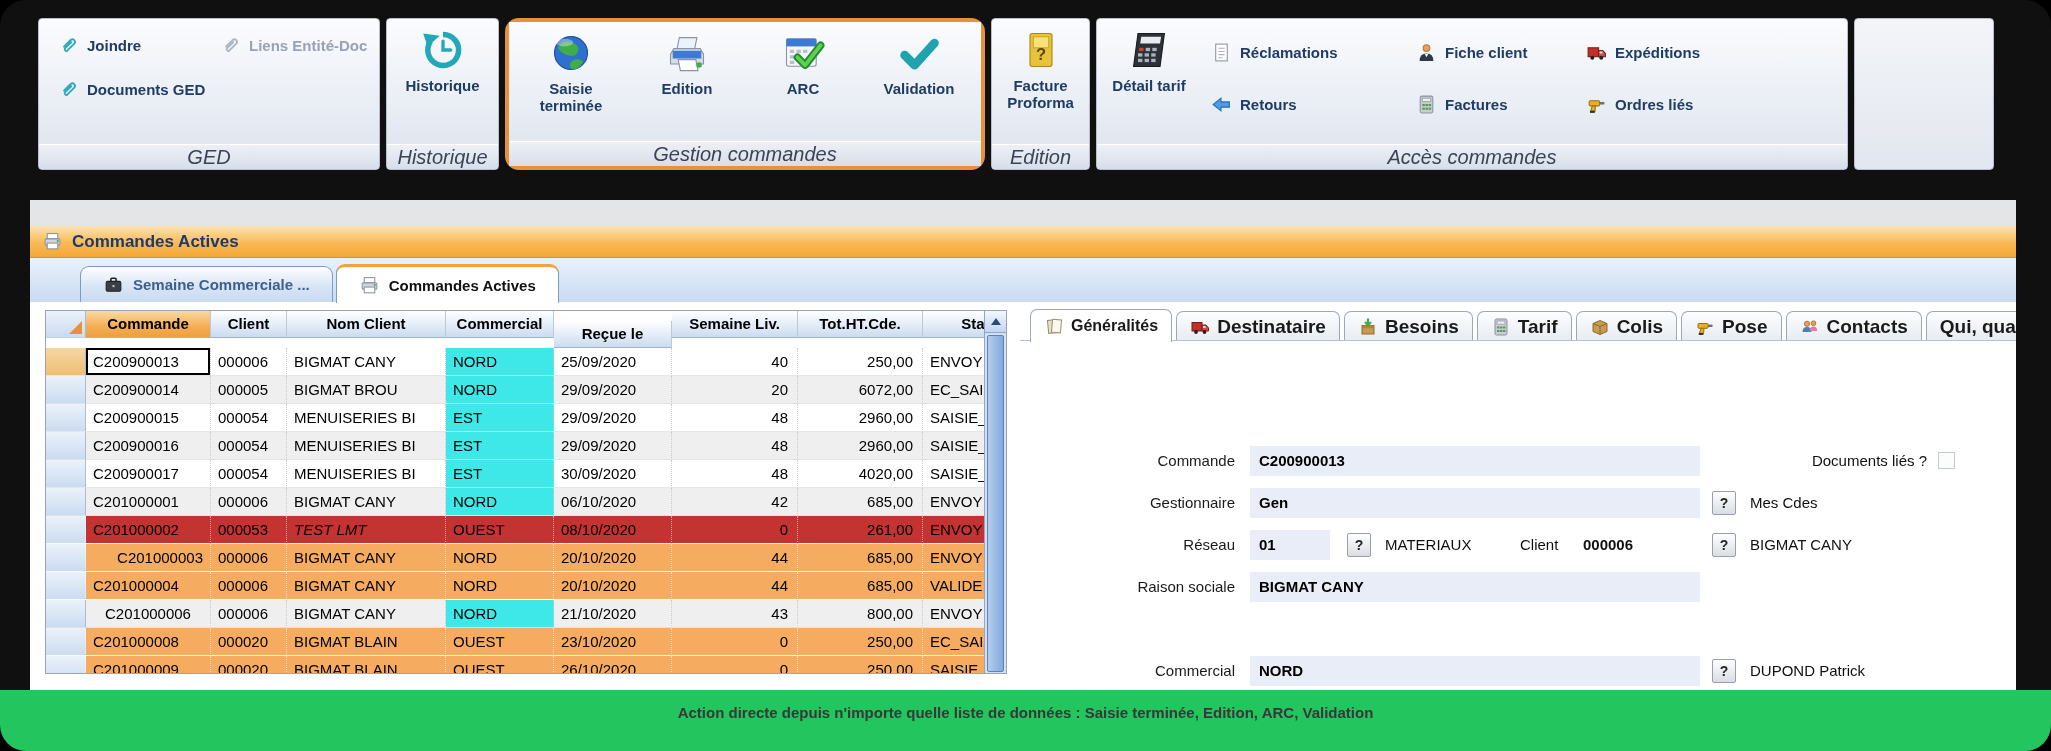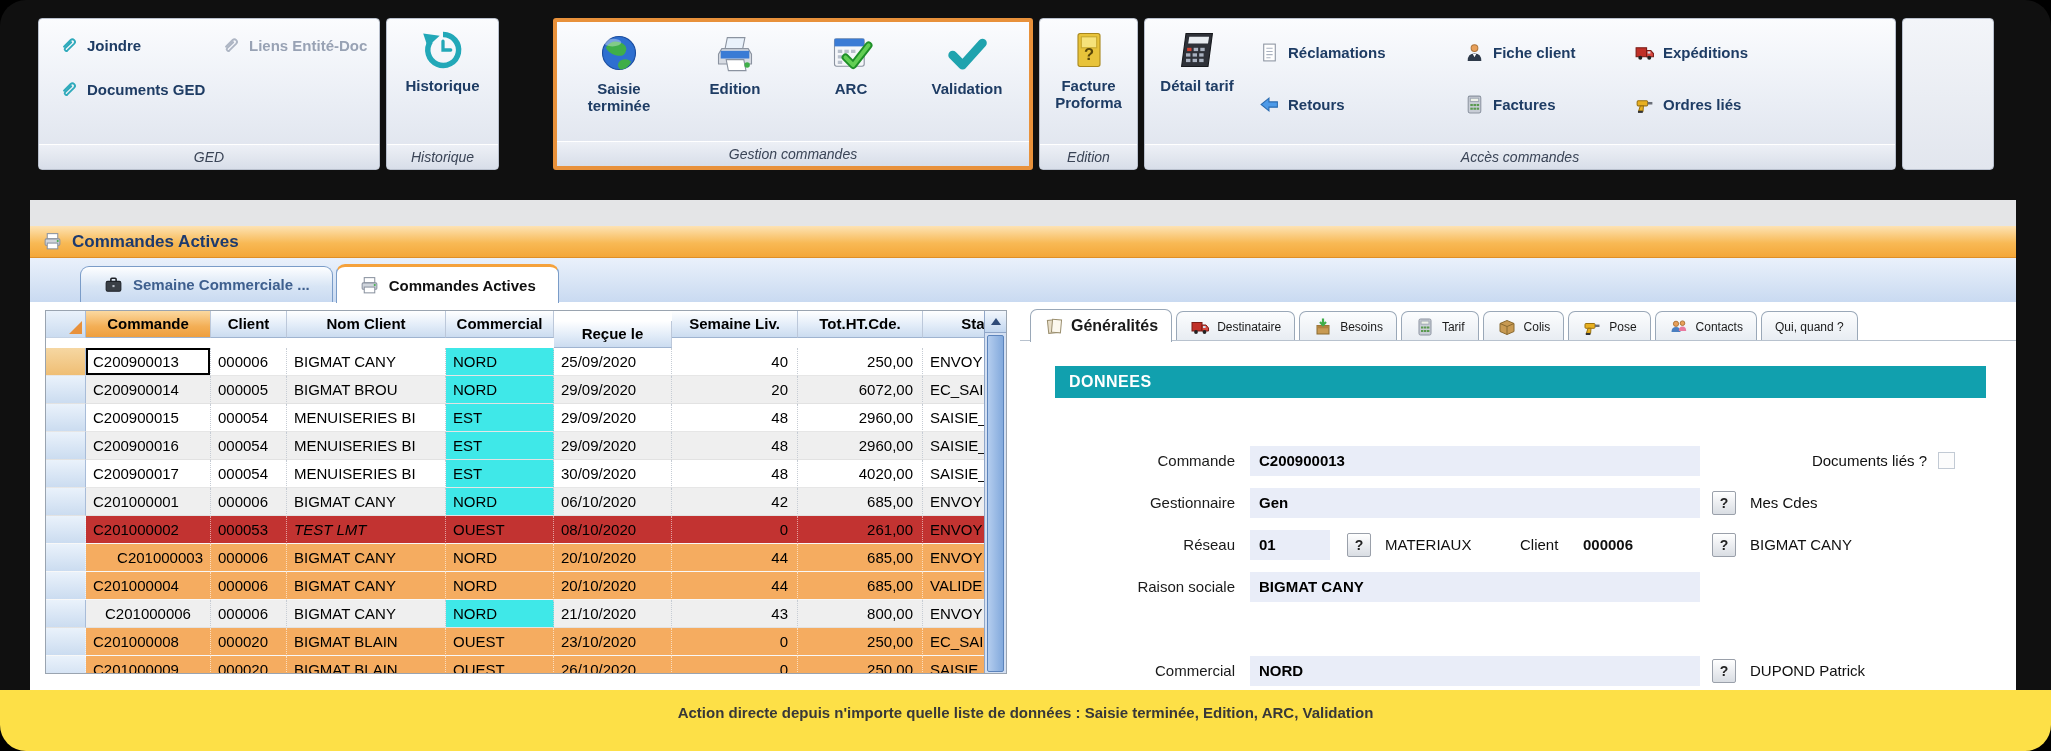--- a/index.html
+++ b/index.html
@@ -6,22 +6,22 @@
   *{box-sizing:border-box;font-family:"Liberation Sans",sans-serif;}
   .canvas{position:relative;width:2051px;height:751px;background:#101010;border-radius:26px;overflow:hidden;}
 
   
   .ribbon{position:absolute;top:18px;left:38px;width:1956px;height:152px;display:flex;gap:6px;align-items:stretch;}
   .rgroup{display:flex;flex-direction:column;background:linear-gradient(#FBFCFE,#EAEEF5 55%,#DDE2EC);border:1px solid #B9C0CD;border-radius:4px;overflow:hidden;}
   .rgroup.noborder{border:none;border-radius:0;height:100%;}
   .rg-content{flex:1;position:relative;}
   .rg-content.center{display:flex;align-items:flex-start;justify-content:center;}
   .rg-content.row{display:flex;justify-content:space-around;padding:0 4px;}
-  .rg-label{height:25px;line-height:24px;text-align:center;font-style:italic;font-size:14px;color:#3A4456;background:linear-gradient(#EDF0F6,#D8DEE9);border-top:1px solid #FFFFFF;}
-  .orange-wrap{border:4px solid var(--accent-orange);border-radius:3px;display:flex;margin-left:48px;}
+  .rg-label{height:25px;line-height:24px;text-align:center;font-style:italic;font-size:20px;color:#3A4456;background:linear-gradient(#EDF0F6,#D8DEE9);border-top:1px solid #FFFFFF;}
+  .orange-wrap{border:4px solid var(--accent-orange);border-radius:14px;display:flex;}
   .ritem{position:absolute;display:flex;align-items:center;gap:8px;cursor:default;}
   .ritem .rlabel{font-size:15px;font-weight:700;color:#1E3C64;white-space:nowrap;}
   .ritem.disabled .rlabel{color:#98A2B4;}
   .ritem.disabled .ricon{color:#AEB6C4;}
   .ricon{width:20px;height:20px;color:#2FAABB;display:inline-block;}
   .ricon svg,.bicon svg,.sicon svg,.dicon svg,.ticon svg,.dticon svg{width:100%;height:100%;display:block;}
   .bigbtn{width:110px;display:flex;flex-direction:column;align-items:center;padding-top:9px;gap:5px;cursor:default;}
   .bicon{width:44px;height:44px;}
   .blabel{font-size:15px;font-weight:700;color:#1E3C64;text-align:center;line-height:1.15;white-space:pre-line;}
   .acces{display:flex;padding-left:2px;}
@@ -63,39 +63,39 @@
   .gr-cell.num{text-align:right;padding-right:9px;}
   .gr-cell.focus{box-shadow:inset 0 0 0 2px #000;}
   .vscroll{position:absolute;top:0;right:0;width:22px;height:364px;background:#D4E0F2;border-left:1px solid #8FA6C8;z-index:5;}
   .vs-btn{height:22px;background:linear-gradient(#F2F7FD,#C2D6EF);border-bottom:1px solid #8FA6C8;display:flex;align-items:center;justify-content:center;}
   .tri-up{width:0;height:0;border-left:5px solid transparent;border-right:5px solid transparent;border-bottom:7px solid #2E4A78;}
   .vs-thumb{position:absolute;top:24px;bottom:3px;left:2px;right:2px;background:linear-gradient(90deg,#B4CDEE,#82A9DC);border:1px solid #5C84BC;border-radius:2px;}
 
   
   .detail{position:absolute;left:990px;top:0;width:996px;height:388px;overflow:hidden;}
   .detail-tabs{position:absolute;top:6px;left:10px;right:6px;height:33px;display:flex;align-items:flex-end;}
-  .dt{height:30px;display:flex;align-items:center;gap:7px;padding:0 13px;border:1px solid #9AA8B8;border-bottom:none;border-radius:7px 7px 0 0;background:linear-gradient(#FCFDFE,#E7ECF2);font-size:12px;color:#1a1a1a;margin-right:4px;cursor:default;white-space:nowrap;}
+  .dt{height:30px;display:flex;align-items:center;gap:7px;padding:0 13px;border:1px solid #9AA8B8;border-bottom:none;border-radius:7px 7px 0 0;background:linear-gradient(#FCFDFE,#E7ECF2);font-size:19px;color:#1a1a1a;margin-right:4px;cursor:default;white-space:nowrap;font-weight:bold;}
   .dt.active{height:33px;background:#fff;font-weight:700;font-size:16px;z-index:2;margin-bottom:-1px;}
   .dticon{width:20px;height:20px;}
   .detail-body{position:absolute;top:38px;left:0;right:0;bottom:0;background:#fff;border-top:1px solid #B8C2CE;}
   .sec-bar{position:absolute;top:25px;left:35px;width:931px;height:32px;background:var(--teal);color:#fff;font-weight:700;font-size:16px;line-height:32px;padding-left:14px;letter-spacing:.5px;}
   .frow{position:absolute;left:0;width:100%;height:30px;}
   .flabel{position:absolute;left:0;width:215px;text-align:right;font-size:15px;color:#1a1a1a;line-height:30px;white-space:nowrap;}
   .inp{position:absolute;left:230px;height:30px;line-height:30px;background:var(--input-bg);padding:0 9px;font-size:15px;font-weight:700;color:#000;white-space:nowrap;overflow:hidden;}
   .w450{width:450px;} .w80{width:80px;}
   .qbtn{width:24px;height:24px;margin-top:3px;background:linear-gradient(#FFFFFF,#D9DDE3);border:1px solid #9AA0AA;border-radius:2px;font-weight:700;font-size:14px;color:#222;text-align:center;line-height:22px;cursor:default;flex:none;}
   .rgrp{position:absolute;left:692px;display:flex;gap:14px;height:30px;}
   .rtext{font-size:15px;color:#101010;line-height:30px;white-space:nowrap;}
   .rtext.b{font-weight:700;}
   .mid{position:absolute;display:flex;gap:14px;height:30px;}
   .docs-lies{position:absolute;left:735px;width:200px;display:flex;justify-content:flex-end;gap:11px;height:30px;}
   .checkbox{width:17px;height:17px;background:#FCFCFC;border:1px solid #C2CAD4;margin-top:6px;flex:none;}
 
   
-  .bottom-band{position:absolute;left:0;right:0;bottom:0;height:61px;background:#fde047;}
+  .bottom-band{position:absolute;left:0;right:0;bottom:0;height:61px;background:#22c55e;}
   .caption{margin-top:14px;text-align:center;color:#383838;font-size:15px;font-weight:700;}
 </style>
 </head>
 <body>
 
 <div class="canvas">
 
   <div class="ribbon">
 
     <section class="rgroup" style="width:342px">
@@ -599,21 +599,20 @@
                   <path d="M9.8 14 q0 -4.5 3.7 -4.5 t3.7 4.5z" fill="#E87AA0"></path>
                 </svg>
               </span>
               <span>Contacts</span>
             </div>
             <div class="dt">
               <span>Qui, quand ?</span>
             </div>
           </div>
         <div class="detail-body">
-          <div class="sec-bar"><span>DONNEES</span></div>
 
           <div class="frow" style="top:105px">
             <span class="flabel">Commande</span>
             <span class="inp w450">C200900013</span>
             <div class="docs-lies">
               <span class="rtext">Documents liés ?</span>
               <span class="checkbox"></span>
             </div>
           </div>
 

